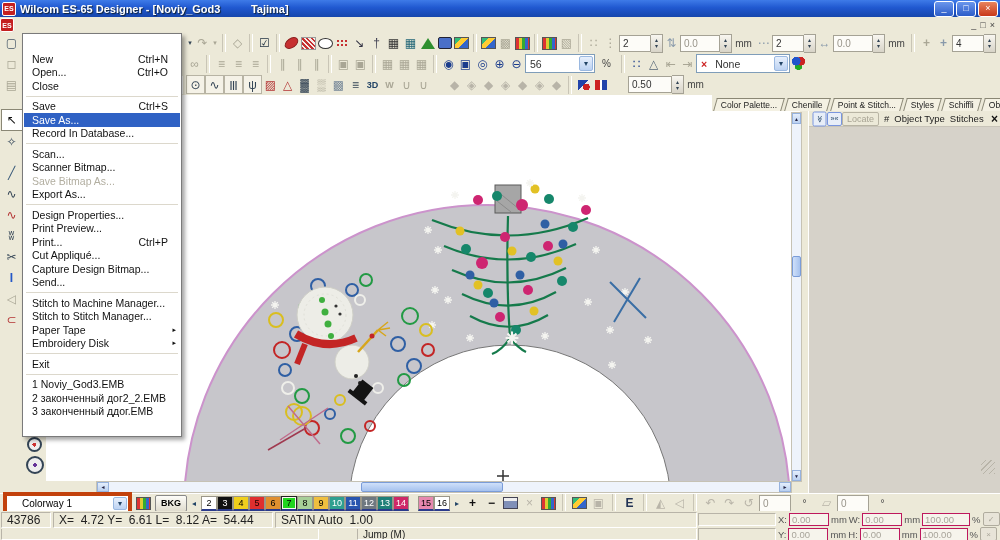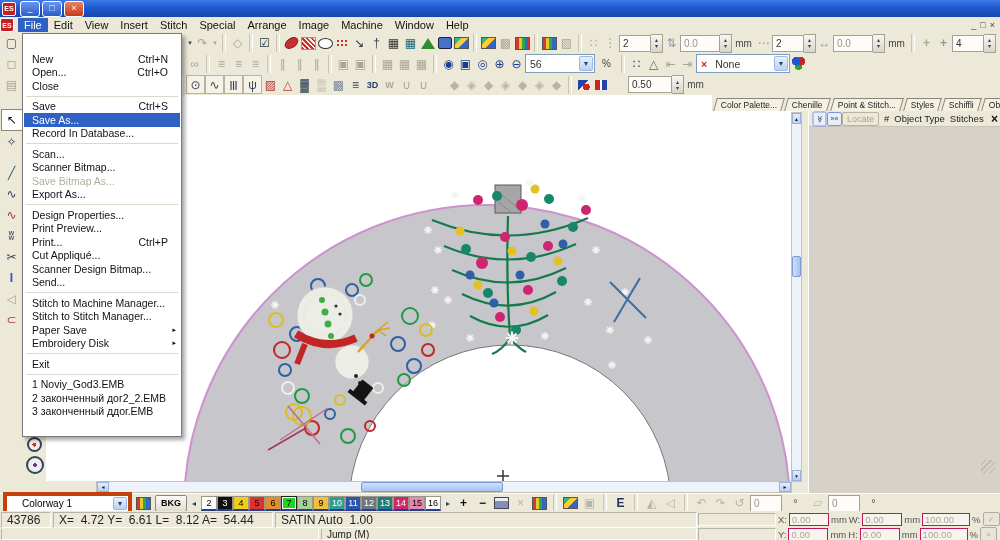--- a/index.html
+++ b/index.html
@@ -140,21 +140,21 @@
     font-size:9px;font-weight:bold;padding:0 5px;display:flex;align-items:center;flex:none;}
   .cb-nav{font-size:8px;color:#246;width:8px;text-align:center;flex:none;}
   .swatches{display:flex;flex:none;}
   .swatch{width:14px;height:12px;border:1px solid #9A9688;border-bottom:2px solid #2A3A8C;font-size:9px;
     display:flex;align-items:center;justify-content:center;flex:none;}
   .swatch.selected{border-color:#222;border-bottom:2px solid #2A3A8C;box-shadow:inset 0 0 0 1px #F8F8F0;}
   
   .statusbar{position:absolute;left:0;top:511px;width:698px;height:17px;background:#ECE9D8;display:flex;
     font-size:12px;color:#222;z-index:3;}
   .statusbar2{position:absolute;left:0;top:528px;width:698px;height:12px;background:#ECE9D8;display:flex;
-    font-size:10px;color:#222;z-index:3;}
+    font-size:10px;color:#222;z-index:3;gap:36px;}
   .st-cell{border:1px solid;border-color:#B8B4A8 #FFF #FFF #B8B4A8;margin:1px 1px 0 1px;display:flex;
     align-items:center;padding:0 5px;white-space:pre;overflow:hidden;flex:none;}
   .st-fill{flex:1;}
   .st-right{position:absolute;left:698px;top:511px;width:302px;height:29px;background:#ECE9D8;z-index:3;
     display:flex;flex-direction:column;}
   .str-row{display:flex;align-items:center;height:14px;gap:2px;padding:1px 2px 0 0;}
   .str-box{width:76px;height:11px;border:1px solid;border-color:#B8B4A8 #FFF #FFF #B8B4A8;flex:none;}
   .fld-lbl{font-size:9.5px;color:#555;flex:none;}
   .fld{background:#F6F4EC;border:1px solid #be185d;color:#A8A49A;font-size:9.5px;height:11px;
     display:flex;align-items:center;padding:0 2px;flex:none;}
@@ -162,43 +162,30 @@
   .st-btn{width:15px;height:12px;border:1px solid #B0AC9E;background:#E8E4D8;color:#AAA69A;font-size:8px;
     display:flex;align-items:center;justify-content:center;border-radius:2px;flex:none;}
 </style>
 </head>
 <body>
 
 <div class="screen">
 
   <div class="titlebar">
     <span class="app-ico">ES</span>
+    <span class="title-text">Wilcom ES-65 Designer - [Noviy_God3          Tajima]</span>
     <span class="winbtns">
       <span class="winbtn">_</span>
       <span class="winbtn">□</span>
       <span class="winbtn close">×</span>
     </span>
   </div>
 
   <div class="menubar">
     <span class="app-ico">ES</span>
-    <span style="display:flex;align-items:center;">
-
-    <span class="menu-item active">File</span>
-        <span class="menu-item">Edit</span>
-        <span class="menu-item">View</span>
-        <span class="menu-item">Insert</span>
-        <span class="menu-item">Stitch</span>
-        <span class="menu-item">Special</span>
-        <span class="menu-item">Arrange</span>
-        <span class="menu-item">Image</span>
-        <span class="menu-item">Machine</span>
-        <span class="menu-item">Window</span>
-        <span class="menu-item">Help</span>
-      </span>
     <span class="mb-controls">
       <span>_</span>
       <span>□</span>
       <span>×</span>
     </span>
   </div>
 
   <div class="tb tb1">
 
   <span class="tb-i" style="color: rgb(68, 85, 102);">▢</span>
@@ -663,21 +650,21 @@
         <span class="ar"></span>
       </div>
 
       <div class="fm-item">
         <span class="lbl">Cut Appliqué...</span>
         <span class="sc"></span>
         <span class="ar"></span>
       </div>
 
       <div class="fm-item">
-        <span class="lbl">Scanner Design Bitmap...</span>
+        <span class="lbl">Capture Design Bitmap...</span>
         <span class="sc"></span>
         <span class="ar"></span>
       </div>
 
       <div class="fm-item">
         <span class="lbl">Send...</span>
         <span class="sc"></span>
         <span class="ar"></span>
       </div>
 
@@ -693,21 +680,21 @@
         <span class="ar"></span>
       </div>
 
       <div class="fm-item">
         <span class="lbl">Stitch to Stitch Manager...</span>
         <span class="sc"></span>
         <span class="ar"></span>
       </div>
 
       <div class="fm-item">
-        <span class="lbl">Paper Save</span>
+        <span class="lbl">Paper Tape</span>
         <span class="sc"></span>
         <span class="ar">▸</span>
       </div>
 
       <div class="fm-item">
         <span class="lbl">Embroidery Disk</span>
         <span class="sc"></span>
         <span class="ar">▸</span>
       </div>
 
@@ -761,21 +748,21 @@
         <span class="swatch" style="color: rgb(32, 0, 0); background: rgb(223, 47, 47);">5</span>
         <span class="swatch" style="color: rgb(0, 0, 0); background: rgb(223, 143, 47);">6</span>
         <span class="swatch selected" style="color: rgb(0, 0, 0); background: rgb(31, 213, 31);">7</span>
         <span class="swatch" style="color: rgb(0, 0, 0); background: rgb(168, 207, 152);">8</span>
         <span class="swatch" style="color: rgb(0, 0, 0); background: rgb(239, 191, 63);">9</span>
         <span class="swatch" style="color: rgb(255, 255, 255); background: rgb(47, 159, 143);">10</span>
         <span class="swatch" style="color: rgb(255, 255, 255); background: rgb(40, 85, 175);">11</span>
         <span class="swatch" style="color: rgb(255, 255, 255); background: rgb(111, 120, 128);">12</span>
         <span class="swatch" style="color: rgb(255, 255, 255); background: rgb(31, 127, 120);">13</span>
         <span class="swatch" style="color: rgb(255, 255, 255); background: rgb(207, 40, 104);">14</span>
-        <span class="swatch" style="color: rgb(0, 0, 0); background: rgb(231, 136, 175);">15</span>
+        <span class="swatch" style="color: rgb(0, 0, 0); background: rgb(231, 136, 175); margin-left: 9px;">15</span>
         <span class="swatch" style="color: rgb(0, 0, 0); background: rgb(255, 255, 255);">16</span>
       </span>
     <span class="cb-nav">▸</span>
     <span style="display:flex;align-items:center;gap:2px;">
 
     <span class="tb-i bold" style="color: rgb(17, 17, 17);">+</span>
         <span class="tb-i bold" style="color: rgb(17, 17, 17);">−</span>
         <span class="tb-i shp-printer"></span>
         <span class="tb-i" style="color: rgb(184, 180, 168);">×</span>
         <span class="tb-i shp-palette"></span>

